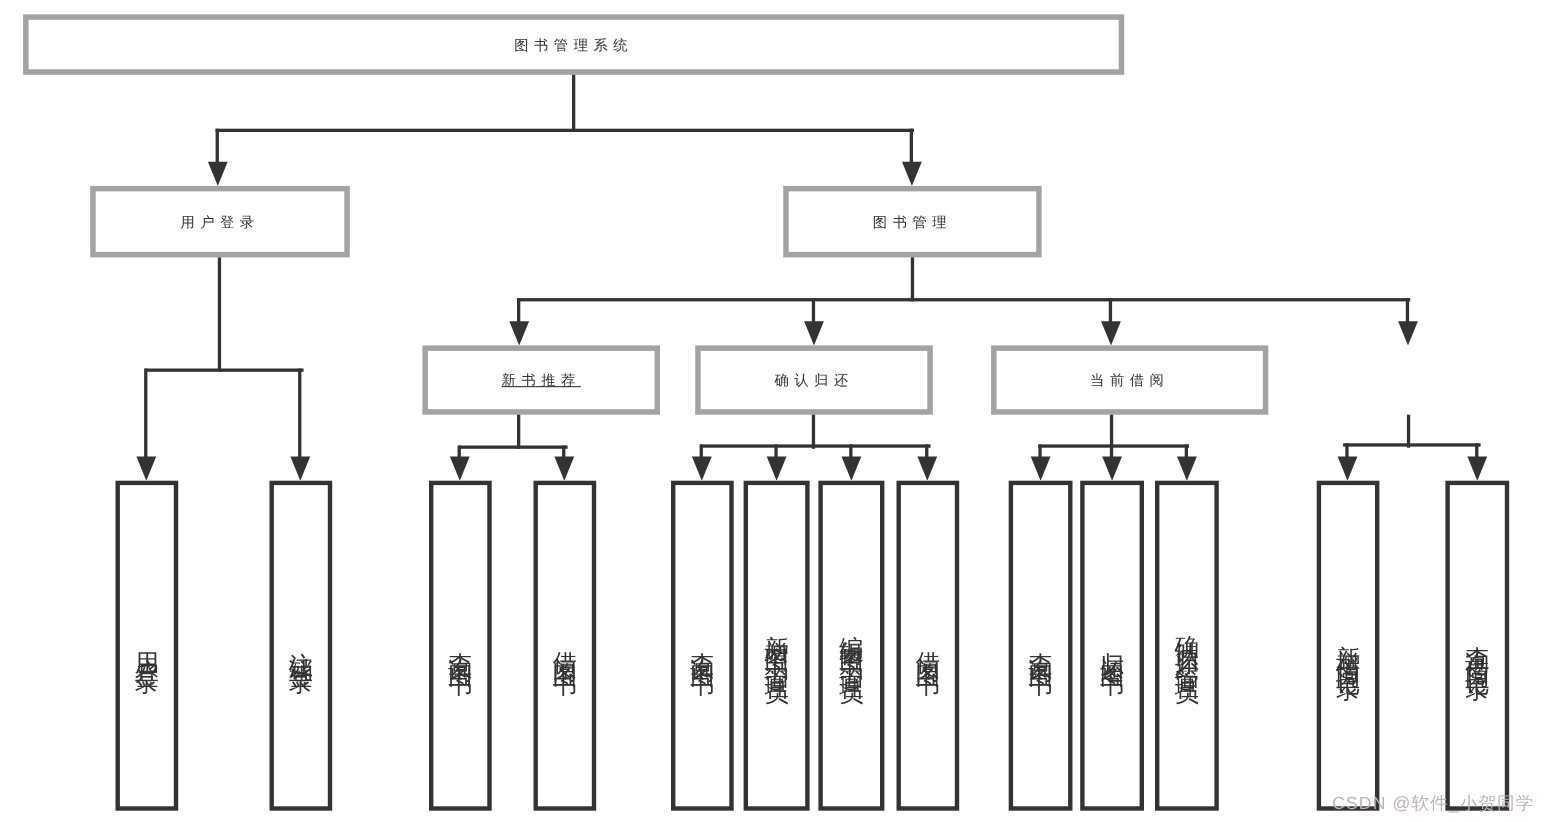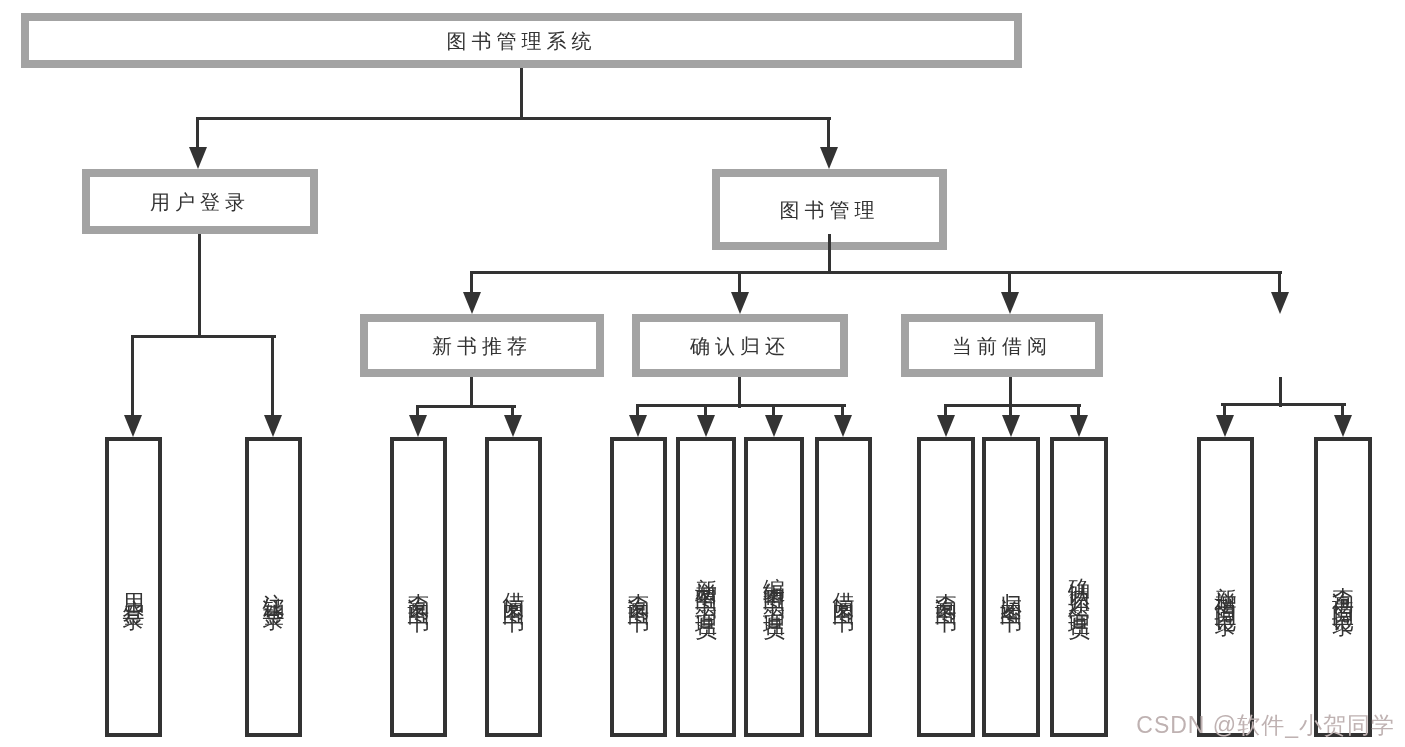--- a/index.html
+++ b/index.html
@@ -2,23 +2,23 @@
 <html><head>
 <meta charset="utf-8">
 <style>
   html,body{margin:0;padding:0;background:#ffffff;}
   .canvas{
     position:relative;width:1405px;height:747px;background:#ffffff;
     font-family:"Liberation Sans",sans-serif;color:#333333;overflow:hidden;
   }
   
   .box{
-    position:absolute;border:8px solid #a3a3a3;background:#ffffff;
+    position:absolute;border:5px solid #a3a3a3;background:#ffffff;
     display:flex;align-items:center;justify-content:center;
-    font-size:20px;letter-spacing:5px;line-height:1;box-sizing:border-box;
+    font-size:13px;letter-spacing:5px;line-height:1;box-sizing:border-box;
     white-space:nowrap;
   }
   
   .vbox{
     position:absolute;top:437px;height:300px;border:4px solid #333333;background:#ffffff;
     display:flex;align-items:center;justify-content:center;box-sizing:border-box;
   }
   .vbox span{
     writing-mode:vertical-rl;text-orientation:mixed;
     font-size:22px;letter-spacing:6px;line-height:1;white-space:nowrap;
@@ -29,21 +29,21 @@
   
   .arrow{position:absolute;width:18px;}
   .arrow .stem{position:absolute;left:7px;top:0;bottom:20px;width:3px;background:#333333;}
   .arrow .head{
     position:absolute;left:0;bottom:0;width:0;height:0;
     border-left:9px solid transparent;border-right:9px solid transparent;
     border-top:22px solid #333333;
   }
   .watermark{
     position:absolute;right:10px;bottom:6px;
-    font-size:23px;letter-spacing:1px;color:#bfb2b2;white-space:nowrap;
+    font-size:16px;letter-spacing:1px;color:#bfb2b2;white-space:nowrap;
   }
 </style>
 </head>
 <body>
 
 <div class="canvas">
 
   <div class="box" style="left:21px;top:13px;width:1001px;height:55px;">图书管理系统</div>
 
   <div class="vline" style="left:520px;top:68px;height:52px;"></div>
@@ -51,21 +51,21 @@
   <div class="arrow" style="left:189px;top:117px;height:52px;">
       <div class="stem"></div>
       <div class="head"></div>
     </div>
   <div class="arrow" style="left:820px;top:117px;height:52px;">
       <div class="stem"></div>
       <div class="head"></div>
     </div>
 
   <div class="box" style="left:82px;top:169px;width:236px;height:65px;">用户登录</div>
-  <div class="box" style="left:712px;top:169px;width:235px;height:81px;">图书管理</div>
+  <div class="box" style="left:712px;top:169px;width:235px;height:65px;">图书管理</div>
 
   <div class="vline" style="left:198px;top:234px;height:104px;"></div>
   <div class="hline" style="left:132px;top:335px;width:144px;"></div>
   <div class="arrow" style="left:124px;top:335px;height:102px;">
       <div class="stem"></div>
       <div class="head"></div>
     </div>
   <div class="arrow" style="left:264px;top:335px;height:102px;">
       <div class="stem"></div>
       <div class="head"></div>
@@ -83,23 +83,23 @@
     </div>
   <div class="arrow" style="left:1001px;top:271px;height:43px;">
       <div class="stem"></div>
       <div class="head"></div>
     </div>
   <div class="arrow" style="left:1271px;top:271px;height:43px;">
       <div class="stem"></div>
       <div class="head"></div>
     </div>
 
-  <div class="box" style="left:360px;top:314px;width:244px;height:63px;">新书推荐</div>
+  <div class="box" style="left:384px;top:314px;width:216px;height:63px;text-decoration:underline;">新书推荐</div>
   <div class="box" style="left:632px;top:314px;width:216px;height:63px;">确认归还</div>
-  <div class="box" style="left:901px;top:314px;width:202px;height:63px;">当前借阅</div>
+  <div class="box" style="left:901px;top:314px;width:252px;height:63px;">当前借阅</div>
 
   <div class="vline" style="left:470px;top:377px;height:31px;"></div>
   <div class="hline" style="left:417px;top:405px;width:99px;"></div>
   <div class="arrow" style="left:409px;top:405px;height:32px;">
       <div class="stem"></div>
       <div class="head"></div>
     </div>
   <div class="arrow" style="left:504px;top:405px;height:32px;">
       <div class="stem"></div>
       <div class="head"></div>

